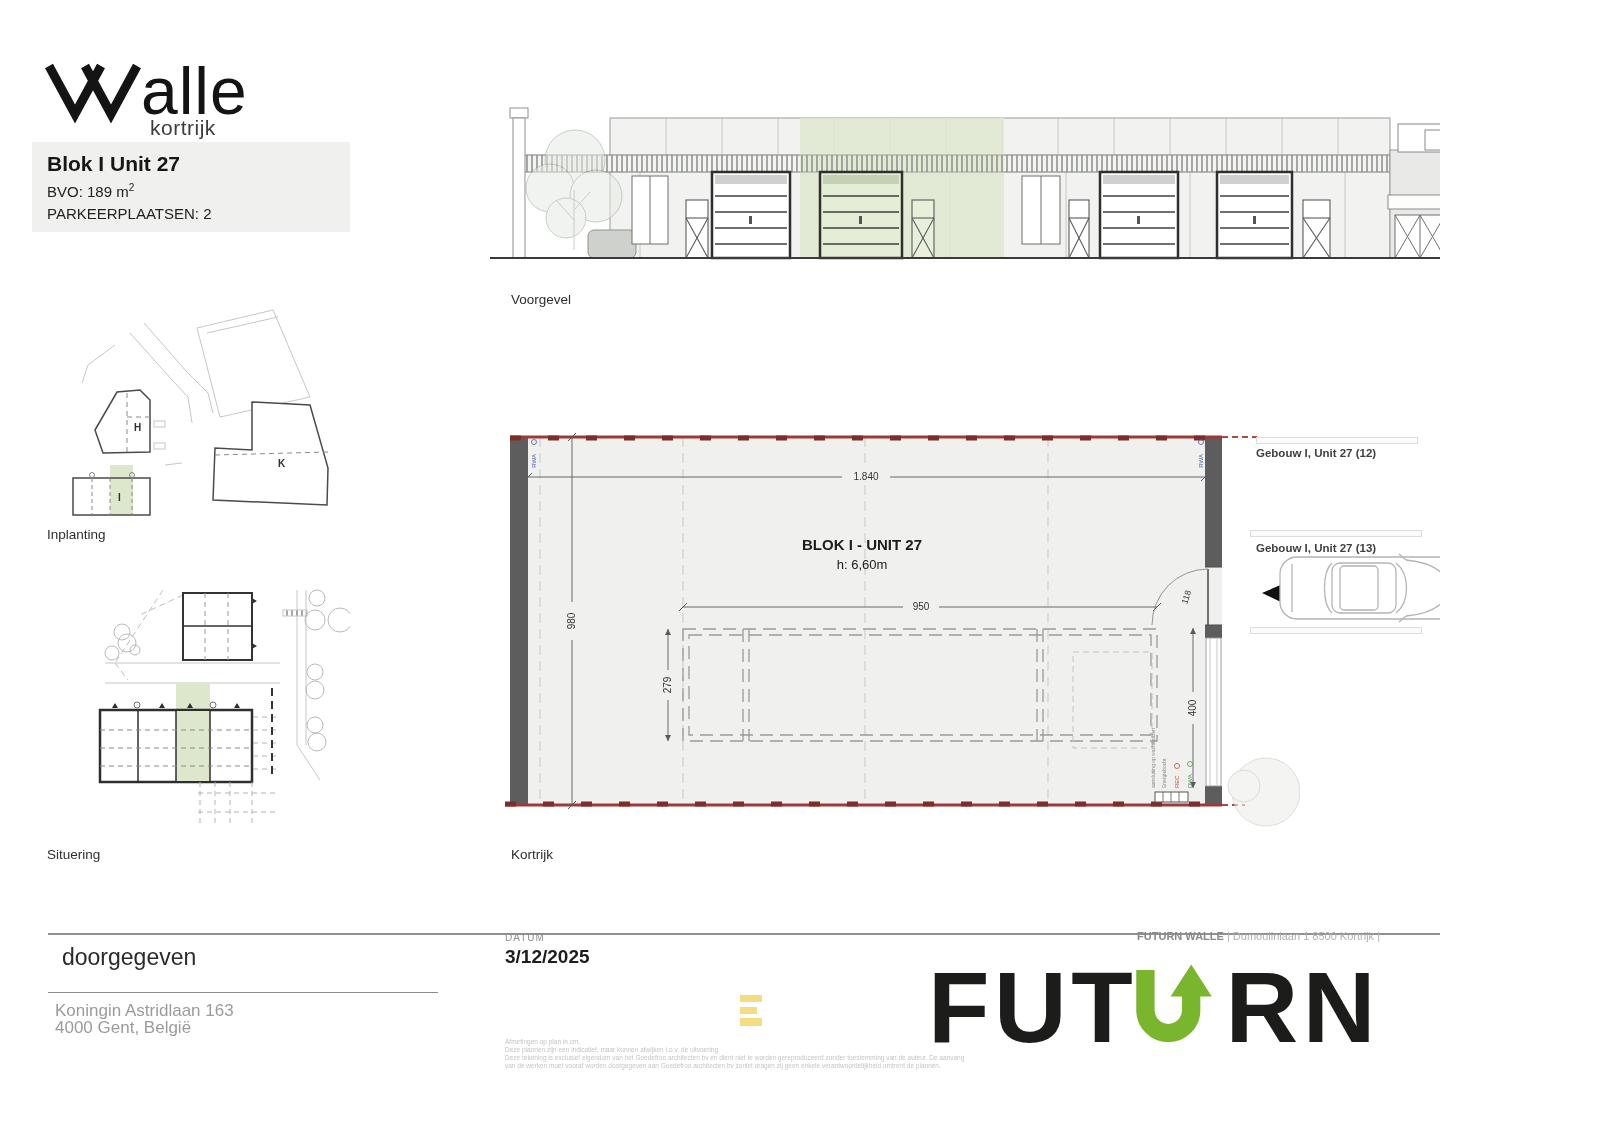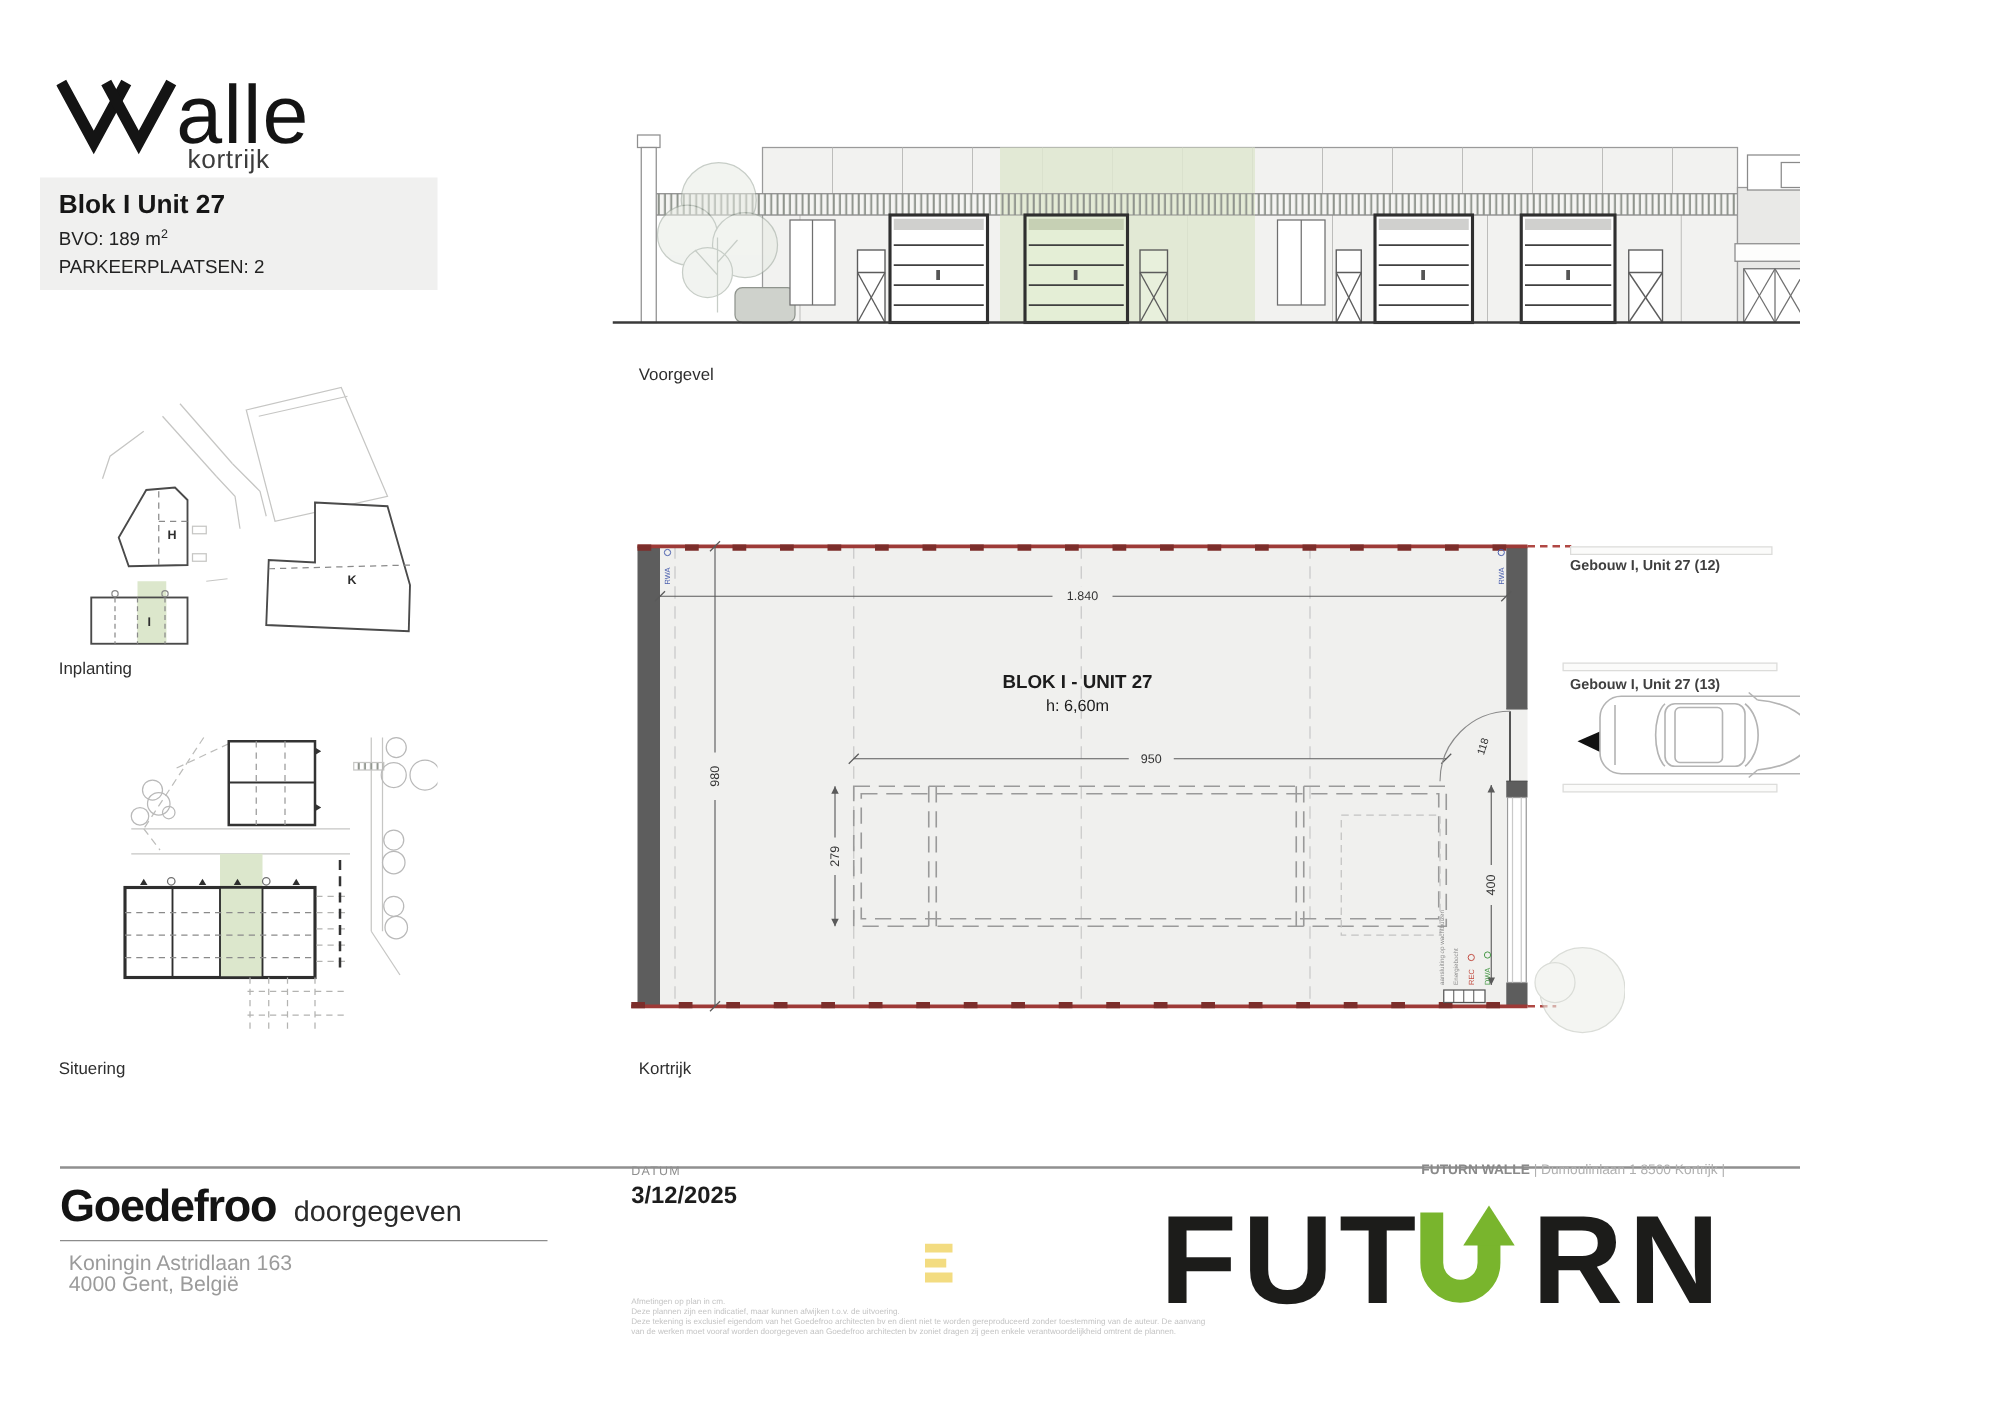--- a/index.html
+++ b/index.html
@@ -481,21 +481,20 @@
   <div class="abs nb-strip" style="left:1250px;top:627px;width:170px;"></div>
 
   <svg class="abs" style="left:1489px;top:825px;" width="34" height="34" viewBox="0 0 34 34">
     <circle cx="17" cy="17" r="15.5" fill="none" stroke="#8a8a8a" stroke-width="1.3"></circle>
     <line x1="17" y1="17" x2="28" y2="26" stroke="#8a8a8a" stroke-width="1.3"></line>
   </svg>
 
   <div class="abs rule" style="left:48px;top:933px;width:1492px;"></div>
 
   <div class="abs" style="left:48px;top:944px;display:flex;align-items:baseline;">
-    <span class="g-name">Goedefroo</span>
     <span class="g-suffix">doorgegeven</span>
   </div>
   <div class="abs" style="left:48px;top:992px;width:390px;height:1px;background:#8c8c8c;"></div>
   <div class="abs addr" style="left:55px;top:1002px;">
     <div>Koningin Astridlaan 163</div>
     <div>4000 Gent, België</div>
   </div>
 
   <div class="abs datum-label" style="left:505px;top:932px;">DATUM</div>
   <div class="abs datum-value" style="left:505px;top:946px;">3/12/2025</div>

